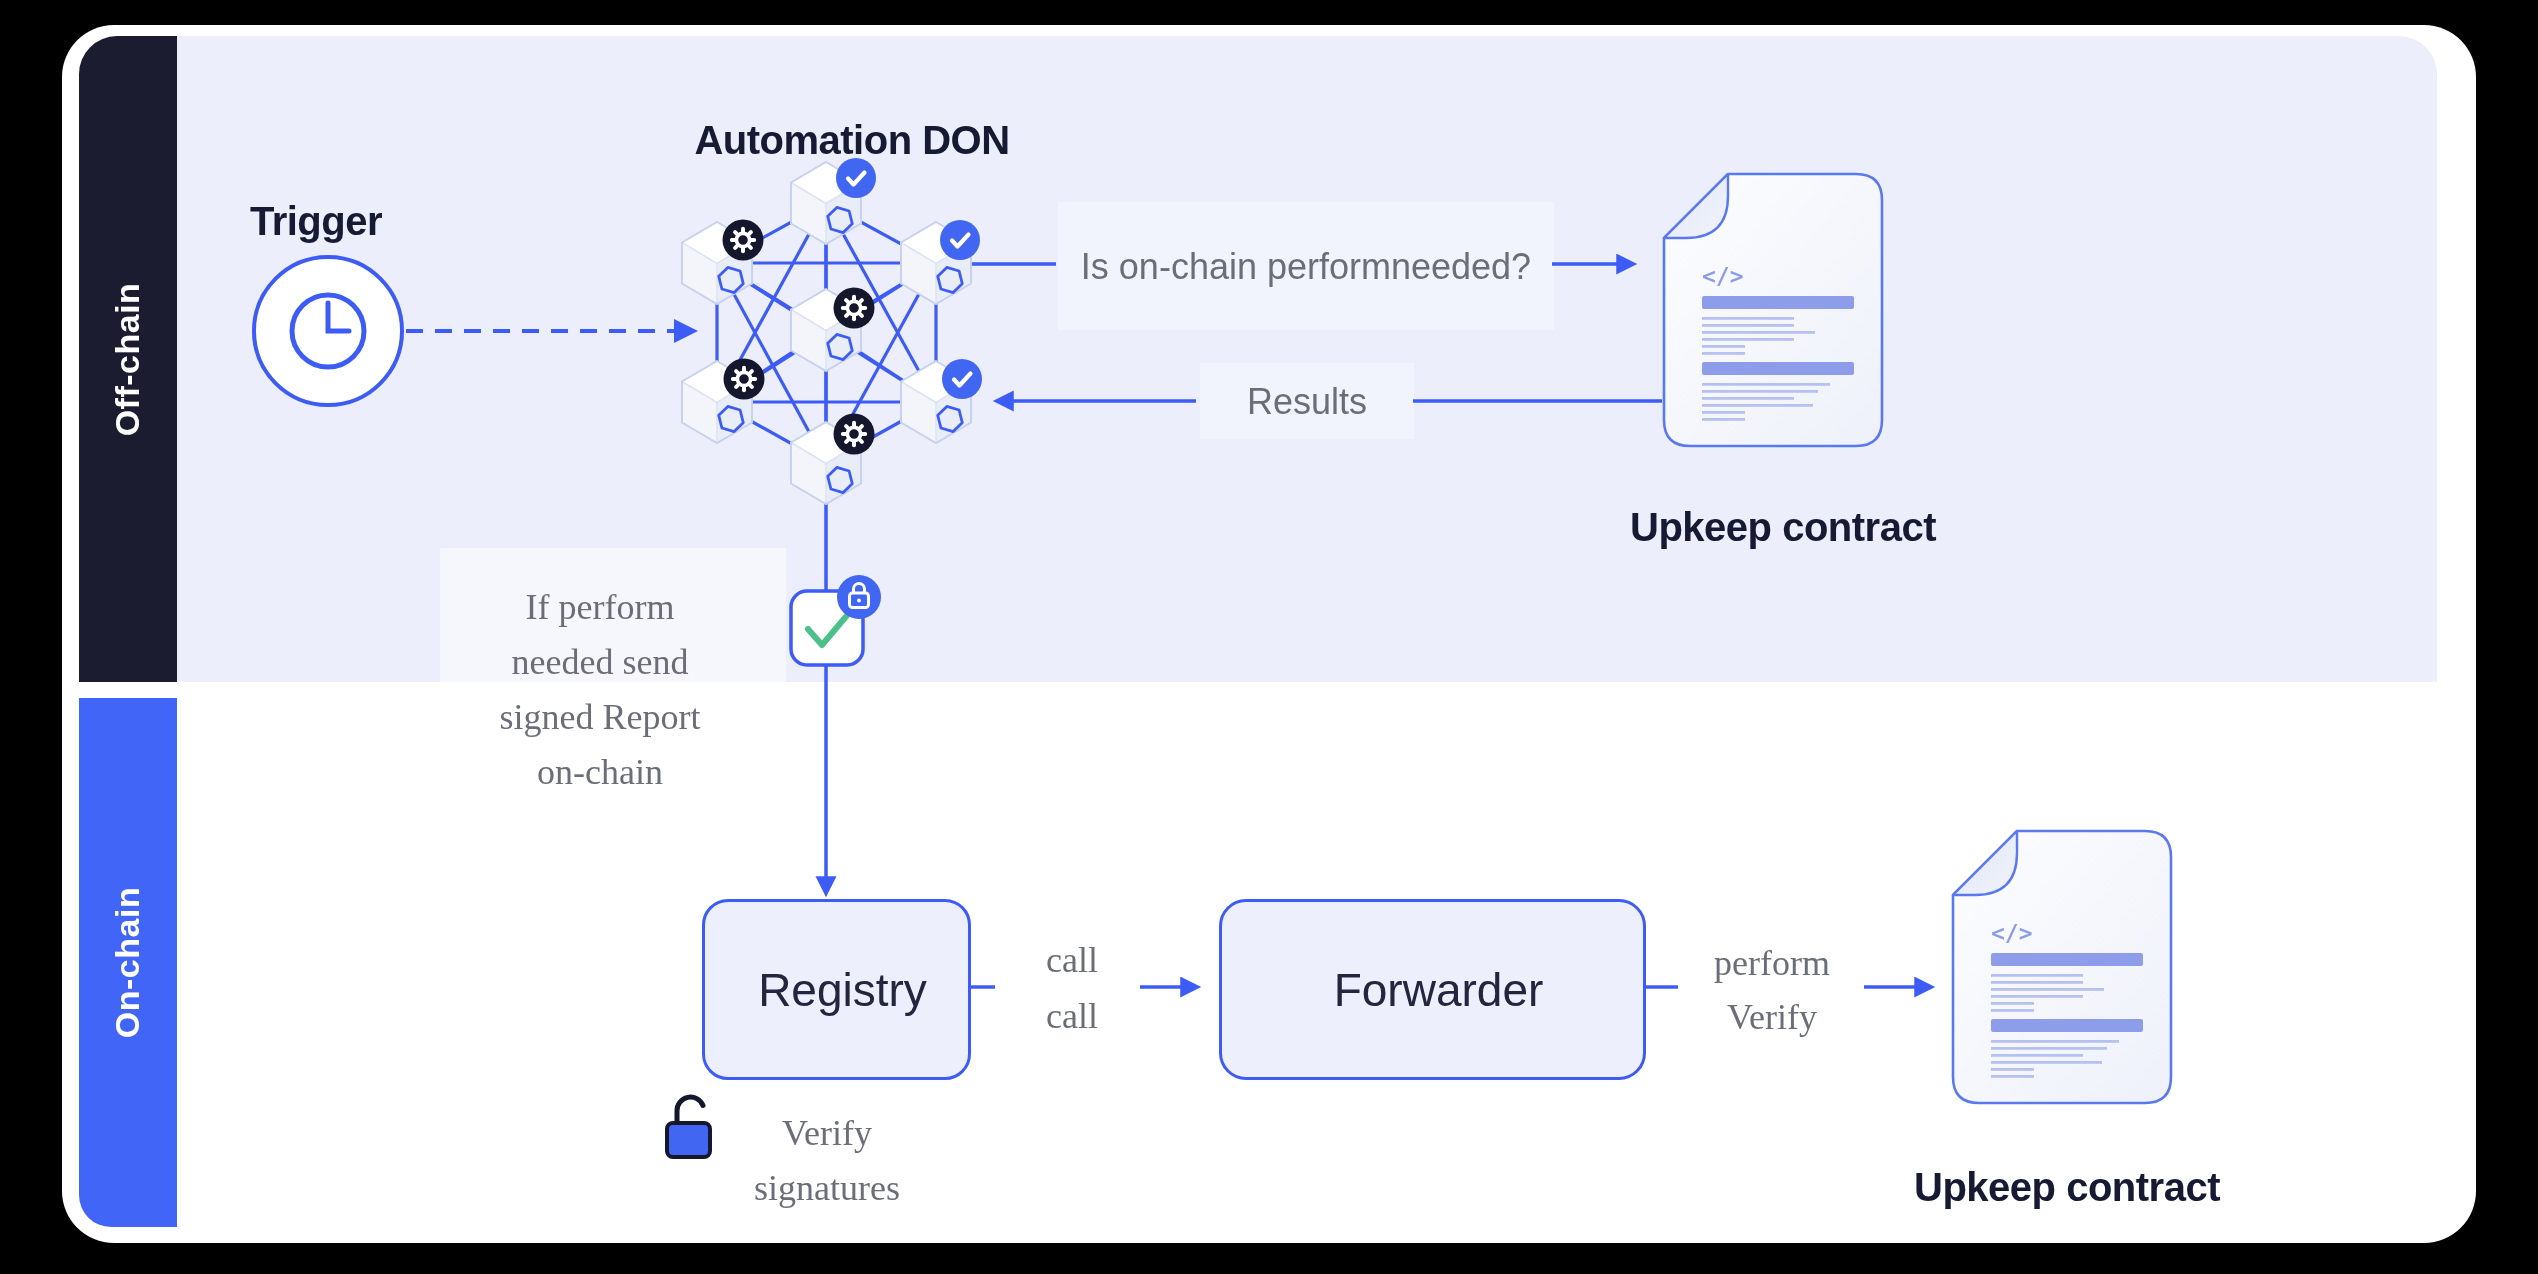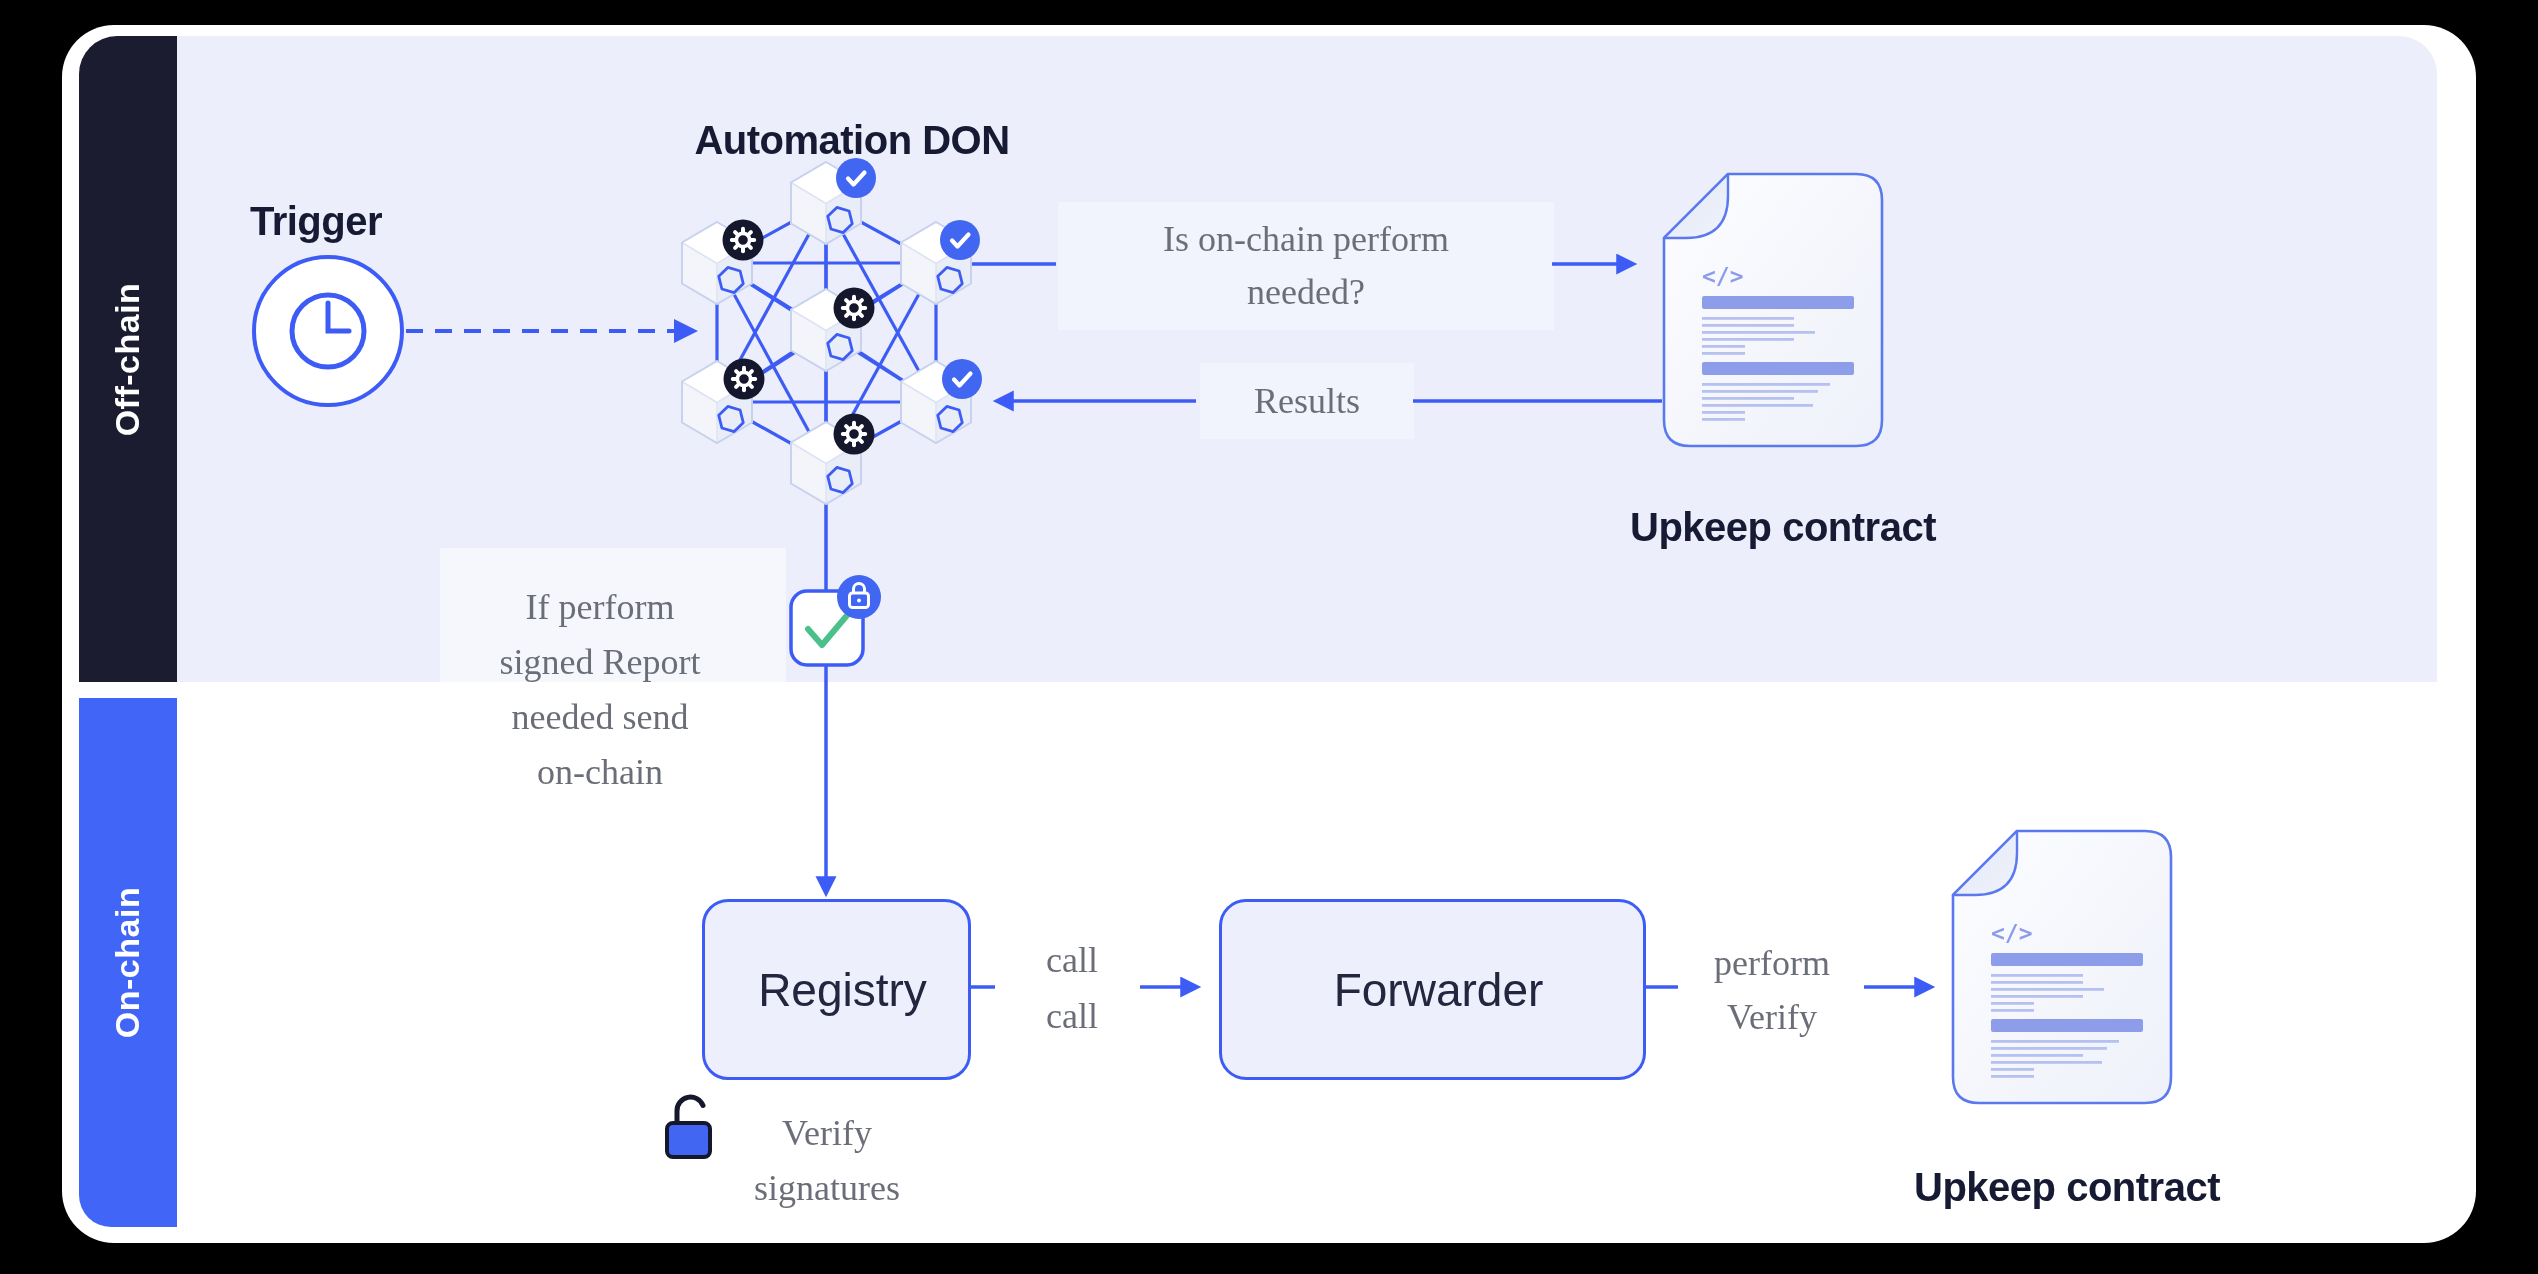--- a/index.html
+++ b/index.html
@@ -18,21 +18,21 @@
   .bar{display:flex;align-items:center;justify-content:center;}
   .bar-off{left:79px;top:36px;width:98px;height:646px;background:var(--bar_dark);border-top-left-radius:38px;}
   .bar-on{left:79px;top:698px;width:98px;height:529px;background:var(--bar_blue);border-bottom-left-radius:32px;}
   .bar span{transform:rotate(-90deg);white-space:nowrap;color:#fff;font-weight:700;
             font-size:34px;letter-spacing:.5px;}
   svg.diagram{position:absolute;left:0;top:0;pointer-events:none;}
   .label{position:absolute;text-align:center;}
   .h-label{color:var(--heading_text);font-weight:700;font-size:40px;letter-spacing:-0.5px;line-height:50px;margin-top:28px;}
   .g-label{color:var(--gray_text);font-weight:400;font-size:36px;}
   .note-bg{background:rgba(255,255,255,0.5);}
-  .txt-box{background:var(--panel_box);display:flex;flex-direction:column;align-items:center;justify-content:center;font-family:Liberation Serif, serif;}
+  .txt-box{background:var(--panel_box);display:flex;flex-direction:row;align-items:center;justify-content:center;}
   .txt-box span{display:block;line-height:53px;}
   .flow-box{position:absolute;background:var(--node_box_fill);border:3px solid var(--accent);
             border-radius:26px;display:flex;align-items:center;justify-content:center;
             color:#23263E;font-size:46px;padding-left:12px;}
   .stack span{display:block;font-family:Liberation Serif, serif;}
   .edge{stroke:var(--accent);stroke-width:3.2;fill:none;}
   .conn{stroke:var(--accent);stroke-width:3.5;fill:none;}
   .dashed{stroke-dasharray:17 12;stroke-width:4;}
   .arrowhead{fill:var(--accent);}
 </style>
@@ -215,22 +215,22 @@
   </svg>
 
   <div class="label h-label" style="left:216px;top:168px;width:200px;">Trigger</div>
 
   <div class="label h-label" style="left:652px;top:87px;width:400px;">Automation DON</div>
 
   <div class="label h-label" style="left:1583px;top:474px;width:400px;">Upkeep contract</div>
 
   <div class="label g-label stack" style="left:420px;top:580px;width:360px;line-height:55px;">
     <span>If perform</span>
+    <span>needed send</span>
     <span>signed Report</span>
-    <span>needed send</span>
     <span>on-chain</span>
   </div>
 
   <div class="flow-box" style="left:702px;top:899px;width:251px;height:175px;">
     <span>Registry</span>
   </div>
 
   <div class="label g-label stack" style="left:987px;top:932px;width:170px;line-height:56px;">
     <span>call</span>
     <span>call</span>

